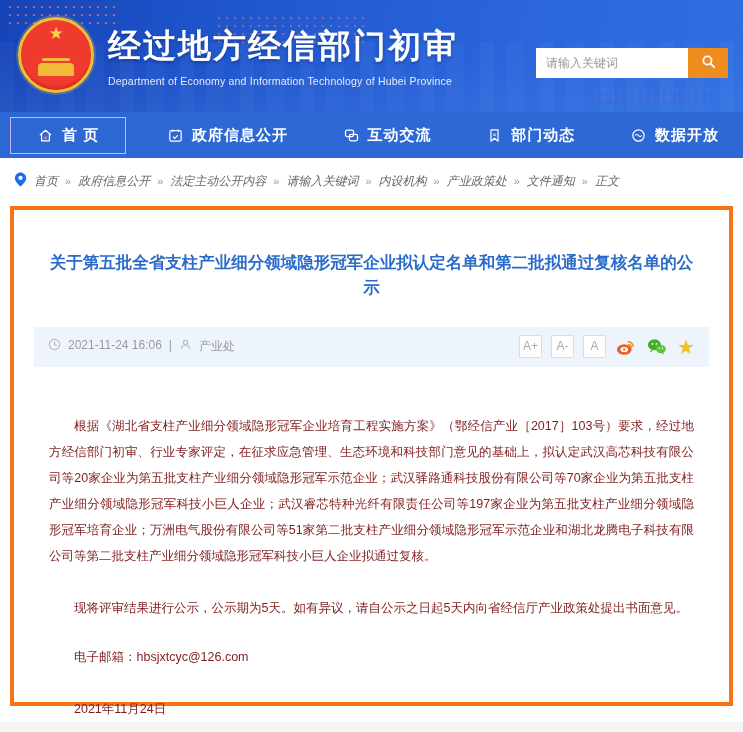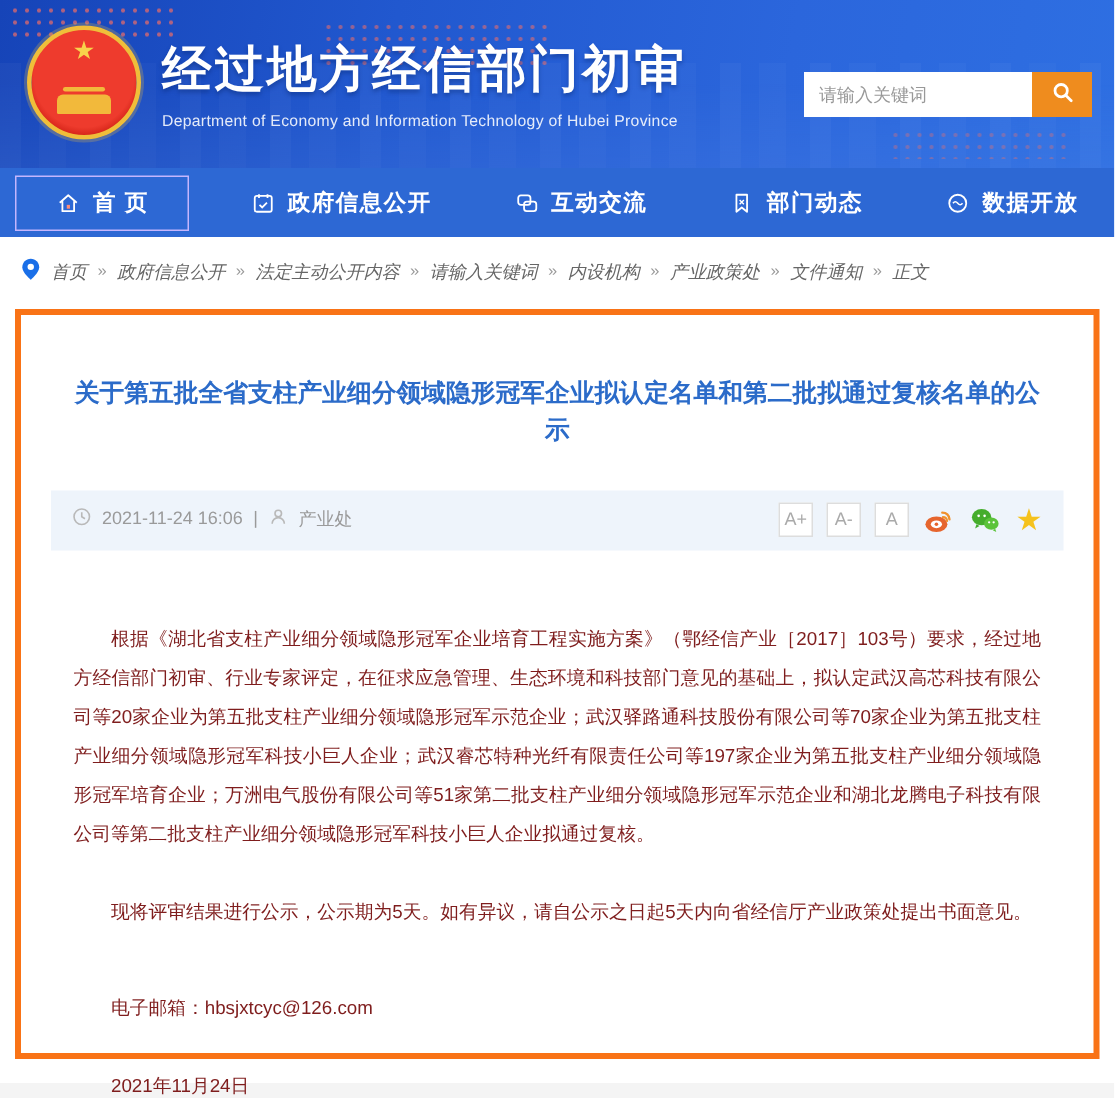--- a/index.html
+++ b/index.html
@@ -85,21 +85,21 @@
   .font-btn {
     width:23px; height:23px; background:#fff; border:1px solid #ddd; color:#aaa;
     font-size:12px; line-height:21px; text-align:center; cursor:pointer;
   }
   .share-icon { cursor:pointer; display:flex; align-items:center; }
   .star-glyph { color:#f5c21d; font-size:20px; line-height:1; }
 
   .body-text { padding:0 35px; margin-top:46px; color:#7f1d1d; font-size:12.5px; line-height:26px; text-align:justify; }
   .body-text p { text-indent:2em; }
   .p-main { margin-bottom:26px; }
-  .p-notice { margin-bottom:38px; }
+  .p-notice { margin-bottom:23px; }
   .p-phone { margin-bottom:8px; }
   .p-email { margin-bottom:26px; }
   .sign-date { text-indent:2em; margin-top:20px; }
 
   .footer-strip { height:10px; background:#f4f4f4; margin-top:16px; }
 </style>
 </head>
 <body>
 
 <div class="page">

